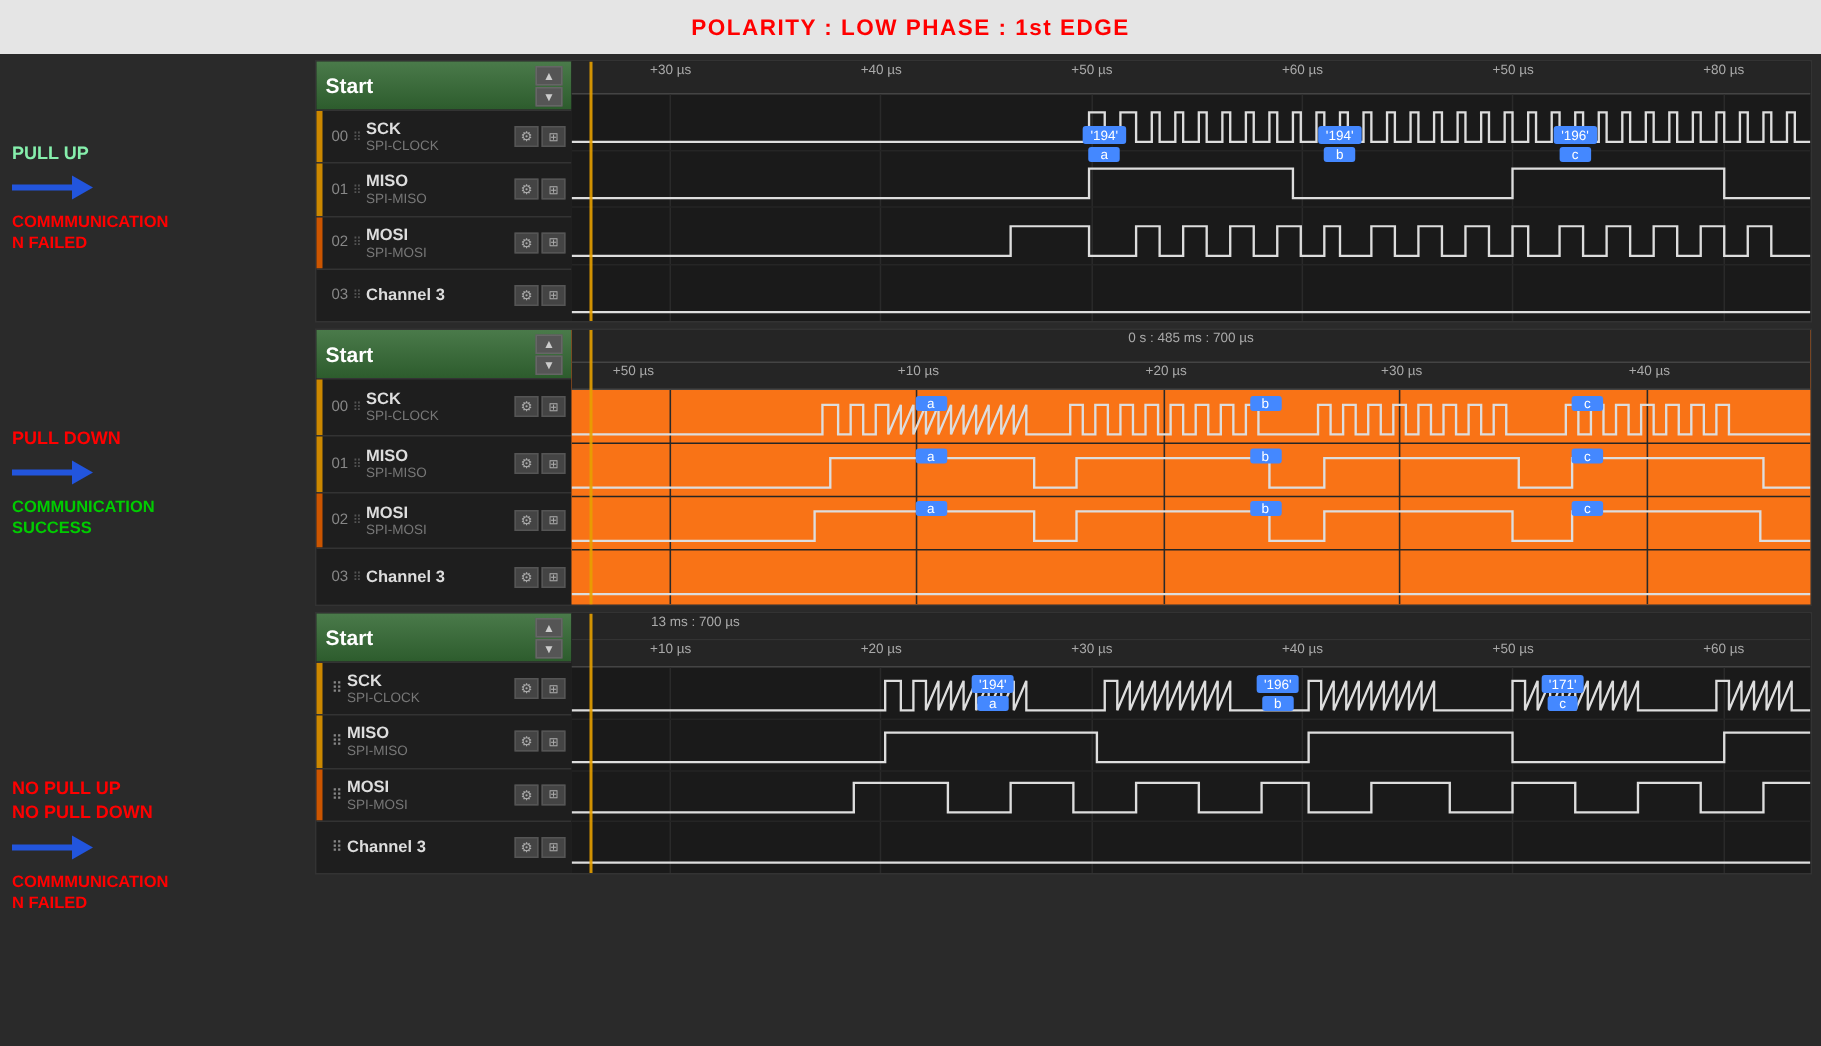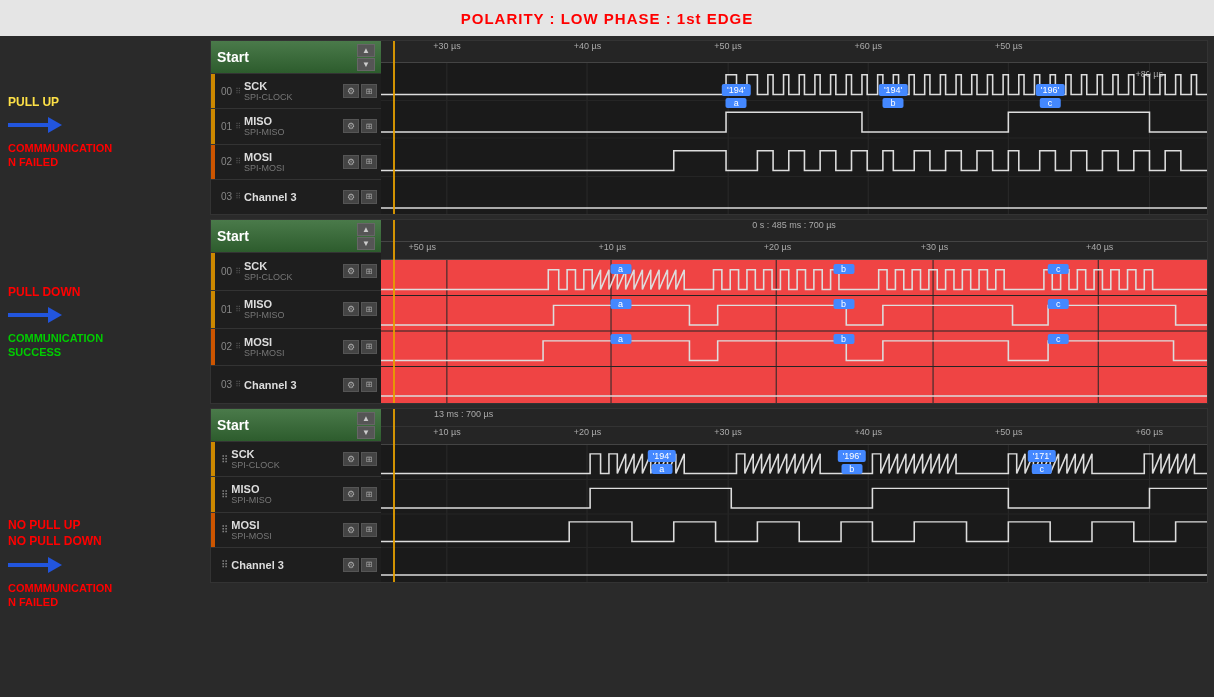--- a/index.html
+++ b/index.html
@@ -35,21 +35,21 @@
 </head>
 <body>
 
 <div class="page-wrapper">
 
   <div class="header">
     <span class="header-title">POLARITY : LOW    PHASE : 1st EDGE</span>
   </div>
 
   <div style="position:absolute; left:8px; top:95px; z-index:20;">
-    <div style="color:#fde047; font-size:12px; font-weight:bold; margin-bottom:4px;">PULL UP</div>
+    <div style="color:#86efac; font-size:12px; font-weight:bold; margin-bottom:4px;">PULL UP</div>
     <div style="display:flex; align-items:center; margin-bottom:4px;">
       <div style="width:65px; height:24px; position:relative;">
         <div style="position:absolute; top:50%; left:0; width:50px; height:4px; background:#2255dd; transform:translateY(-50%);"></div>
         <div style="position:absolute; top:50%; left:40px; width:0; height:0; border-top:8px solid transparent; border-bottom:8px solid transparent; border-left:14px solid #2255dd; transform:translateY(-50%);"></div>
       </div>
     </div>
     <div style="color:#ff0000; font-size:11px; font-weight:bold; line-height:1.3;">COMMMUNICATION<br>N FAILED</div>
   </div>
 
   <div style="position:absolute; left:8px; top:285px; z-index:20;">
@@ -140,21 +140,21 @@
     <div style="flex:1;background:#1a1a1a;position:relative;overflow:hidden;">
 
       <div style="position:absolute;left:12px;top:0;bottom:0;width:2px;background:rgba(230,160,0,0.9);z-index:10;"></div>
 
       <div style="height:22px;background:#252525;border-bottom:1px solid #444;position:relative;">
         <span style="position:absolute;color:#aaa;font-size:9px;left:8%;transform:translateX(-50%);">+30 µs</span>
         <span style="position:absolute;color:#aaa;font-size:9px;left:25%;transform:translateX(-50%);">+40 µs</span>
         <span style="position:absolute;color:#aaa;font-size:9px;left:42%;transform:translateX(-50%);">+50 µs</span>
         <span style="position:absolute;color:#aaa;font-size:9px;left:59%;transform:translateX(-50%);">+60 µs</span>
         <span style="position:absolute;color:#aaa;font-size:9px;left:76%;transform:translateX(-50%);">+50 µs</span>
-        <span style="position:absolute;color:#aaa;font-size:9px;left:93%;transform:translateX(-50%);margin-top:28px;">+80 µs</span>
+        <span style="position:absolute;color:#aaa;font-size:9px;left:93%;transform:translateX(-50%);">+80 µs</span>
       </div>
 
       <svg style="position:absolute;top:22px;left:0;width:100%;height:calc(100% - 22px);" preserveAspectRatio="none" viewBox="0 0 790 153">
 
         <line x1="63" y1="0" x2="63" y2="153" stroke="#2a2a2a" stroke-width="1"></line>
         <line x1="197" y1="0" x2="197" y2="153" stroke="#2a2a2a" stroke-width="1"></line>
         <line x1="332" y1="0" x2="332" y2="153" stroke="#2a2a2a" stroke-width="1"></line>
         <line x1="466" y1="0" x2="466" y2="153" stroke="#2a2a2a" stroke-width="1"></line>
         <line x1="600" y1="0" x2="600" y2="153" stroke="#2a2a2a" stroke-width="1"></line>
         <line x1="735" y1="0" x2="735" y2="153" stroke="#2a2a2a" stroke-width="1"></line>
@@ -237,21 +237,21 @@
         <div style="flex:1;">
             <div style="color:#ddd;font-size:11px;font-weight:bold;">Channel 3</div>
           </div>
         <div style="display:flex;gap:2px;">
           <div style="width:16px;height:14px;background:#444;border:1px solid #555;display:flex;align-items:center;justify-content:center;font-size:9px;color:#aaa;cursor:pointer;">⚙</div>
           <div style="width:16px;height:14px;background:#444;border:1px solid #555;display:flex;align-items:center;justify-content:center;font-size:8px;color:#aaa;cursor:pointer;">⊞</div>
         </div>
       </div>
     </div>
 
-    <div style="flex:1;background:#ef4444;position:relative;overflow:hidden;">
+    <div style="flex:1;background:#f97316;position:relative;overflow:hidden;">
       <div style="position:absolute;left:12px;top:0;bottom:0;width:2px;background:rgba(230,160,0,0.9);z-index:10;"></div>
 
       <div style="height:22px;background:#252525;border-bottom:1px solid #444;position:relative;">
         <span style="position:absolute;color:#aaa;font-size:9px;left:50%;transform:translateX(-50%);">0 s : 485 ms : 700 µs</span>
       </div>
       <div style="height:18px;background:#252525;border-bottom:1px solid #444;position:relative;">
         <span style="position:absolute;color:#aaa;font-size:9px;left:5%;transform:translateX(-50%);">+50 µs</span>
         <span style="position:absolute;color:#aaa;font-size:9px;left:28%;transform:translateX(-50%);">+10 µs</span>
         <span style="position:absolute;color:#aaa;font-size:9px;left:48%;transform:translateX(-50%);">+20 µs</span>
         <span style="position:absolute;color:#aaa;font-size:9px;left:67%;transform:translateX(-50%);">+30 µs</span>

